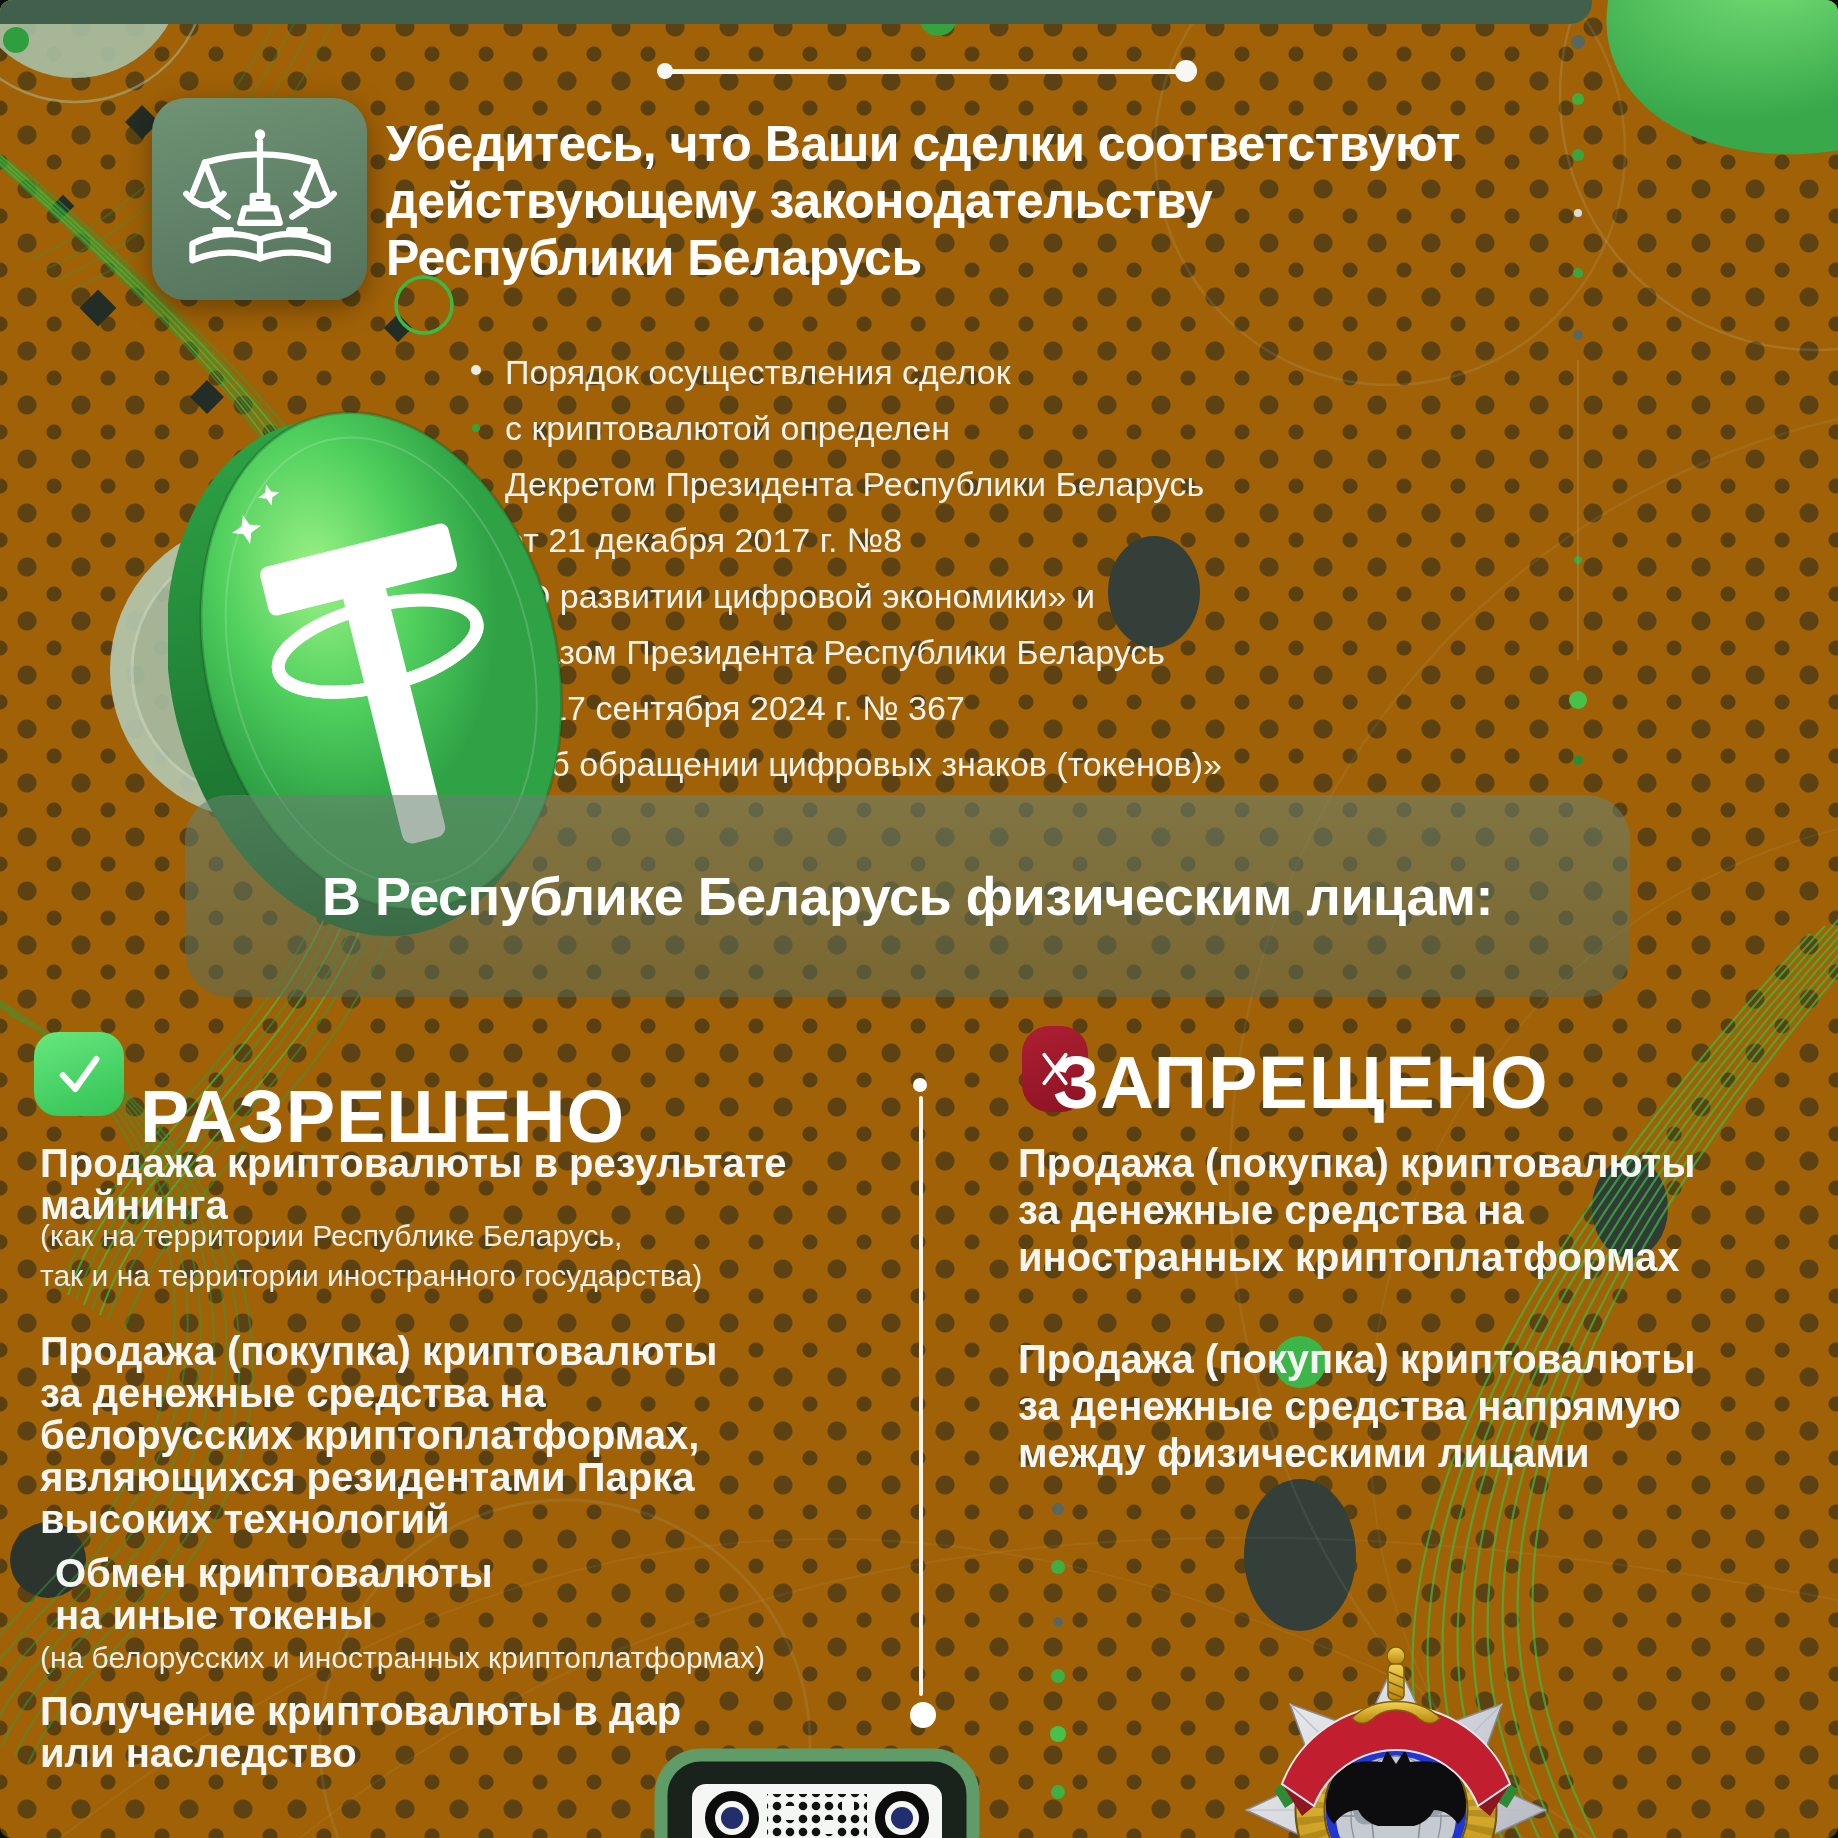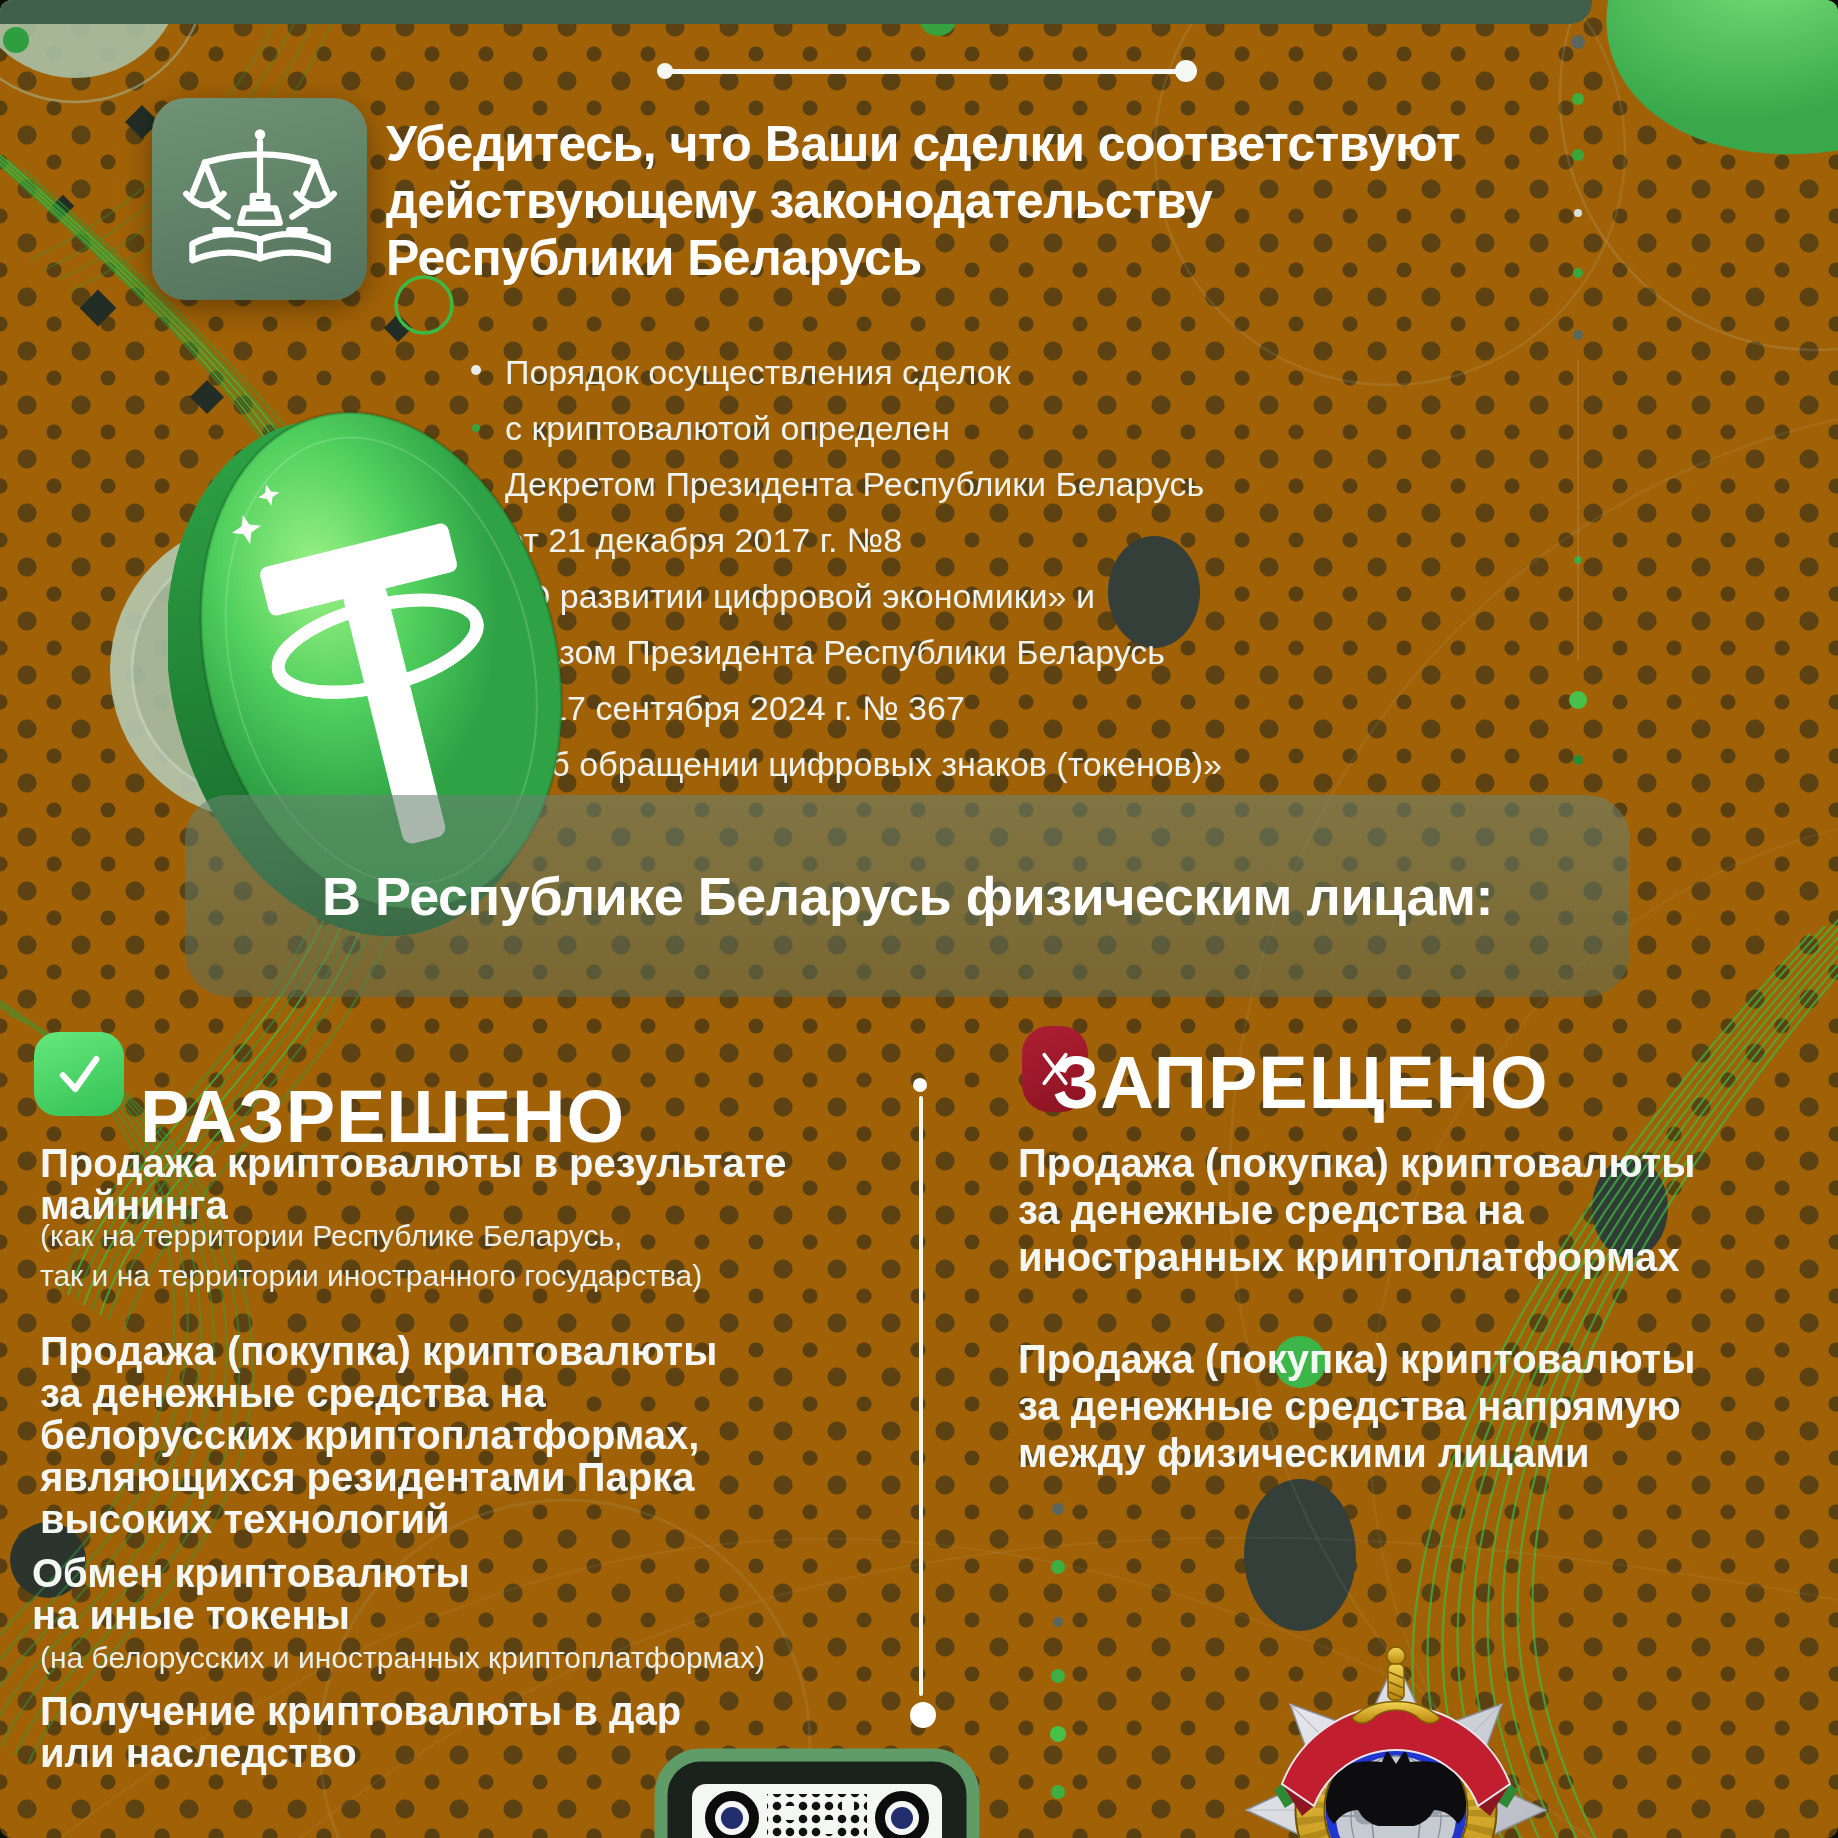--- a/index.html
+++ b/index.html
@@ -262,21 +262,21 @@
 
   <div class="abs z2 txt item lh-l" style="left:40px;top:1142px;width:880px">Продажа криптовалюты в результате
 майнинга</div>
   <div class="abs z2 txt note" style="left:40px;top:1216px;width:880px">(как на территории Республике Беларусь,
 так и на территории иностранного государства)</div>
   <div class="abs z2 txt item lh-l" style="left:40px;top:1330px;width:880px">Продажа (покупка) криптовалюты
 за денежные средства на
 белорусских криптоплатформах,
 являющихся резидентами Парка
 высоких технологий</div>
-  <div class="abs z2 txt item lh-l" style="left:32px;top:1552px;width:880px">Обмен криптовалюты
+  <div class="abs z2 txt item lh-l" style="left:55px;top:1552px;width:880px">Обмен криптовалюты
 на иные токены</div>
   <div class="abs z2 txt note" style="left:40px;top:1638px;width:880px">(на белорусских и иностранных криптоплатформах)</div>
   <div class="abs z2 txt item lh-l" style="left:40px;top:1690px;width:880px">Получение криптовалюты в дар
 или наследство</div>
 
   <div class="abs z2 div-dot-t"></div>
   <div class="abs z2 divider"></div>
   <div class="abs z2 div-dot-b"></div>
 
   <div class="abs z2 badge badge-cross">

